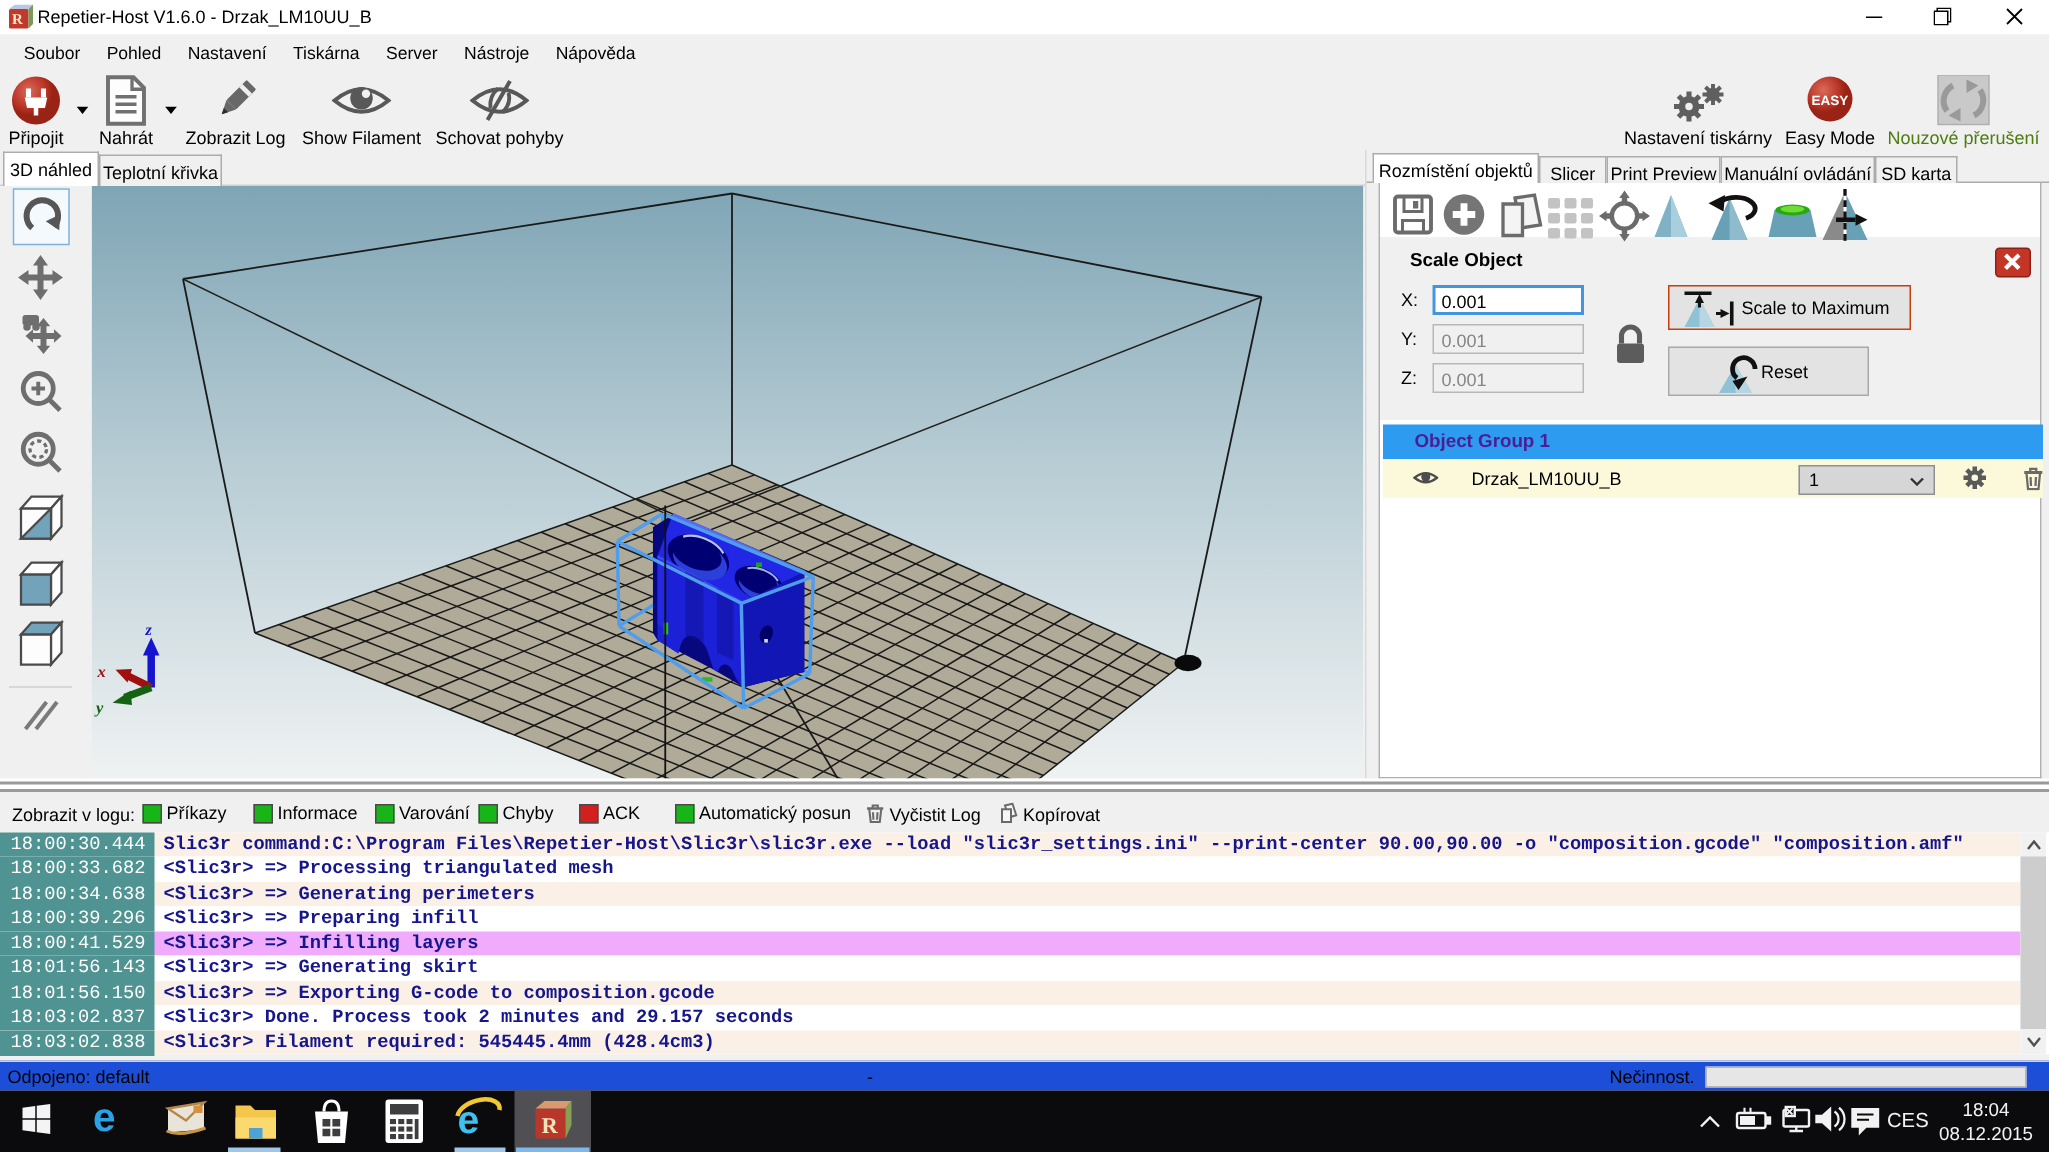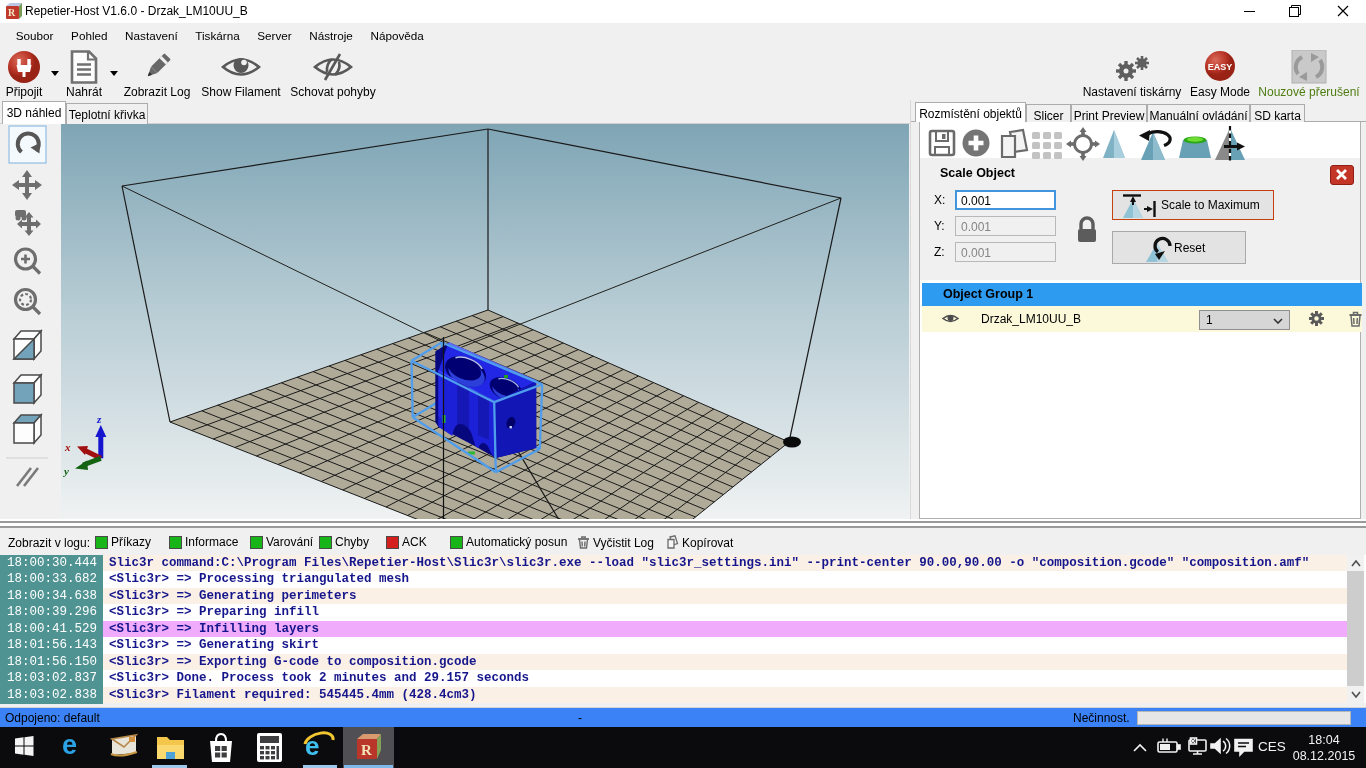--- a/index.html
+++ b/index.html
@@ -15,21 +15,21 @@
 .tab{position:absolute;font-size:12px;text-align:center;border:1px solid #acacac;border-bottom:none;background:#f0f0f0;padding-top:4px}
 .tab.act{background:#fff;z-index:2}
 #leftbar{left:0;top:124px;width:61px;height:395px;background:#f0f0f0}
 #viewport{left:61px;top:124px;width:848px;height:395px;overflow:hidden}
 #rpanel{left:910px;top:100px;width:456px;height:419px;background:#f0f0f0;border-left:1px solid #d9d9d9}
 #loghdr{left:0;top:528px;width:1366px;height:27px;background:#f0f0f0}
 #logbox{left:0;top:555px;width:1366px;height:148px;background:#fff;font-family:"Liberation Mono",monospace;font-size:12.5px}
 .lrow{position:absolute;left:0;width:1347px;height:16.4px;white-space:pre}
 .lrow .ts{position:absolute;left:0;top:0;width:103px;height:17px;background:#4f9392;color:#fff;padding:1px 0 0 7px}
 .lrow .tx{position:absolute;left:109px;top:1px;color:#16168c;font-weight:bold}
-#statusbar{left:0;top:707px;width:1366px;height:20px;background:#3b82f6;border-top:1px solid #d4d4d4}
+#statusbar{left:0;top:707px;width:1366px;height:20px;background:#1d4ed8;border-top:1px solid #d4d4d4}
 #taskbar{left:0;top:727px;width:1366px;height:41px;background:#0b0b0e}
 .chk{display:flex;align-items:center;position:absolute;font-size:12px}
 .chk i{display:inline-block;width:13px;height:13px;border:1px solid #4a4a4a;margin-right:3px}
 svg{display:block}
 .winbtn{position:absolute;top:0;height:22px;display:flex;align-items:center;justify-content:center}
 </style></head>
 <body>
 <div class="abs" id="titlebar">
  <svg class="abs" style="left:5px;top:3px" width="17" height="17">
       <rect x="1" y="3" width="13" height="13" fill="#c0392b" rx="1"></rect>
@@ -445,21 +445,21 @@
  </div>
  <div class="abs" style="left:201px;top:131px;width:134px;height:33px;background:#e3e3e3;border:1px solid #a9a9a9">
   <svg class="abs" style="left:32px;top:3px" width="32" height="28">
         <polygon points="12,8 23,27 1,27" fill="#8fc2d4"></polygon>
         <polygon points="12,8 23,27 12,27" fill="#b5d6e2"></polygon>
         <path d="M13 17 A 7.5 7.5 0 1 1 25 11" fill="none" stroke="#111" stroke-width="3.2"></path>
         <polygon points="10,19 20,16 14,25" fill="#111"></polygon>
       </svg>
   <div class="abs" style="left:61px;top:9px">Reset</div>
  </div>
- <div class="abs" style="left:11px;top:183px;width:440px;height:23px;background:#2d9bf0;color:#000000;font-weight:bold;font-size:12.5px;padding:4px 0 0 21px">Object Group 1</div>
+ <div class="abs" style="left:11px;top:183px;width:440px;height:23px;background:#2d9bf0;color:#4c1d95;font-weight:bold;font-size:12.5px;padding:4px 0 0 21px">Object Group 1</div>
  <div class="abs" style="left:11px;top:206px;width:440px;height:26px;background:#fcf9da">
   <svg class="abs" style="left:20px;top:6px" width="17" height="13">
         <path d="M1 6.5 Q 8.5 0.5 16 6.5 Q 8.5 12.5 1 6.5 Z" fill="none" stroke="#4c4c4c" stroke-width="1.6"></path>
         <circle cx="8.5" cy="6" r="3" fill="#4c4c4c"></circle>
       </svg>
   <div class="abs" style="left:59px;top:6px">Drzak_LM10UU_B</div>
   <div class="abs" style="left:277px;top:4px;width:91px;height:20px;background:#d6d6d6;border:1px solid #8f8f8f;padding:2px 0 0 6px">1
    <svg class="abs" style="right:6px;top:7px" width="10" height="6">
           <path d="M1 1 L5 5 L9 1" fill="none" stroke="#333" stroke-width="1.6"></path>
         </svg></div>

